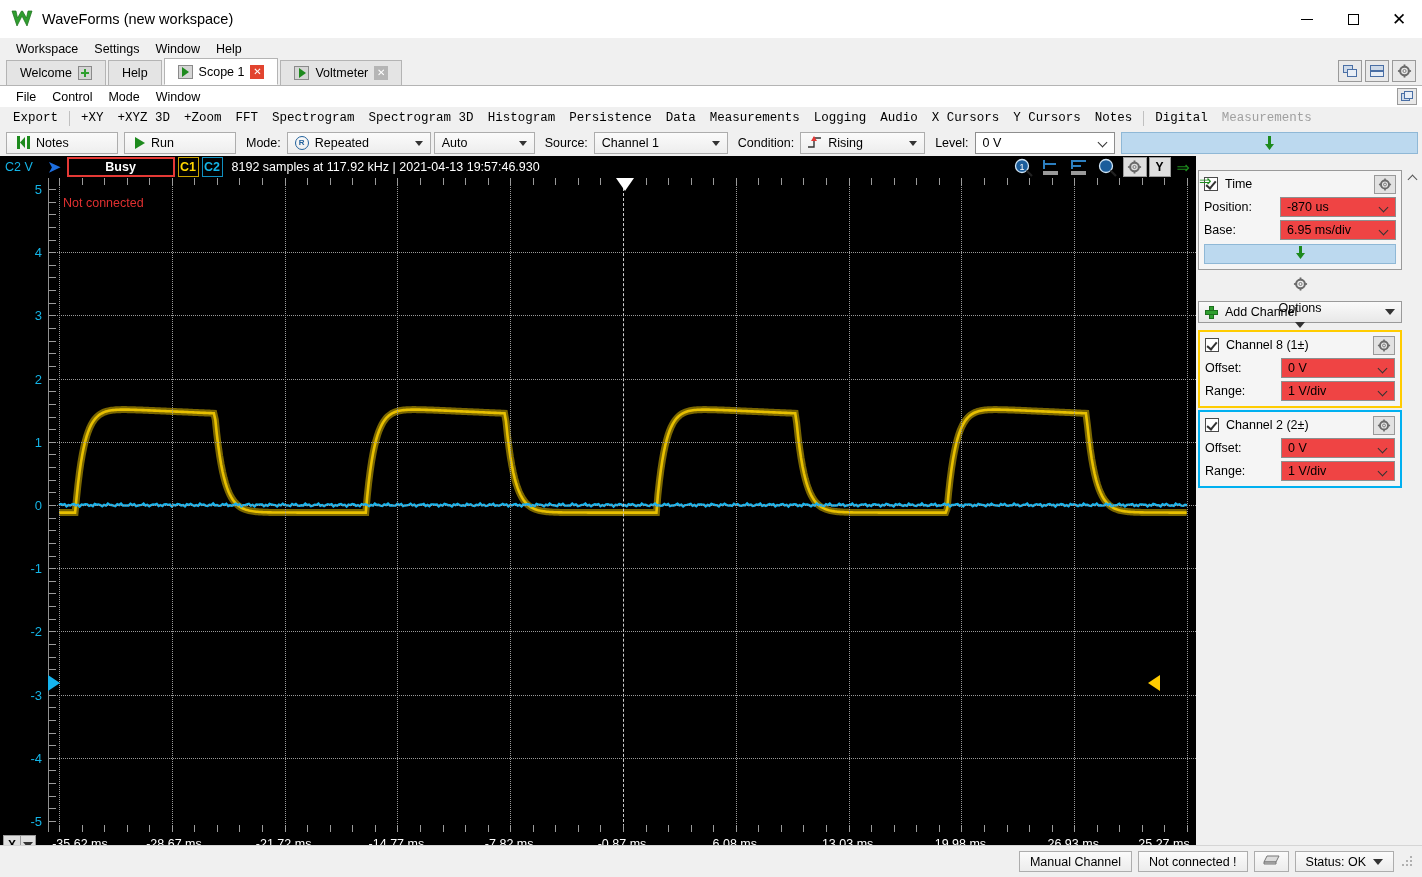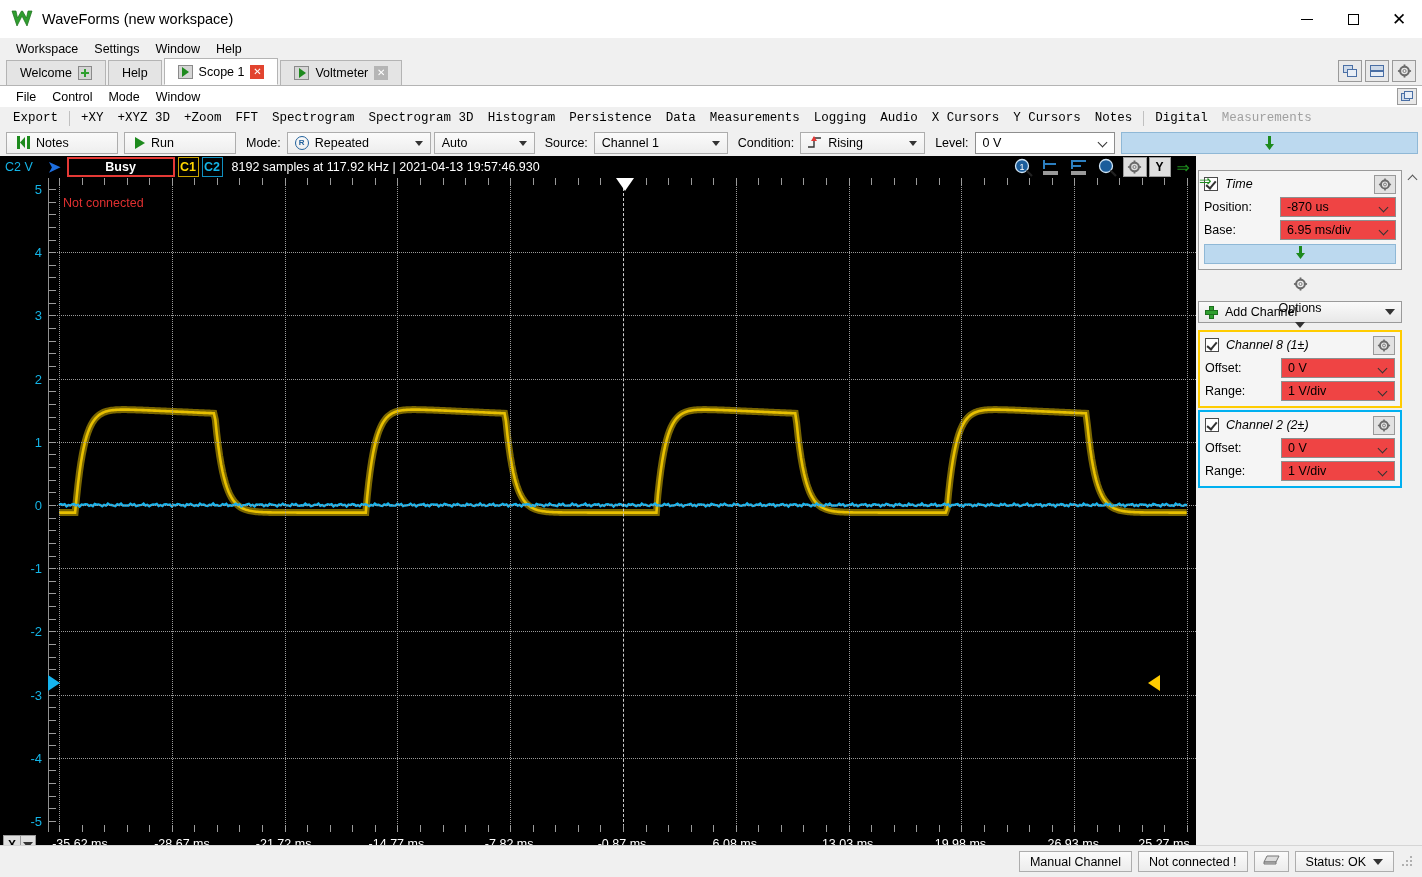--- a/index.html
+++ b/index.html
@@ -133,21 +133,21 @@
   .sidebar { position: absolute; left: 1196px; top: 166px; width: 226px; height: 679px;
              background: #f0f0f0; }
   .sb-inner { position: absolute; left: 0; top: 0; width: 206px; height: 100%; padding: 4px 0 0 2px; }
   .panel { border: 1px solid #9a9a9a; background: #f5f5f5; margin-bottom: 7px; padding: 3px 5px 5px 5px; }
   .panel.ch1 { border: 2px solid #ffcc00; margin-bottom: 2px; }
   .panel.ch2 { border: 2px solid #00b0f0; }
   .p-head { display: flex; align-items: center; height: 20px; }
   .p-chk { width: 14px; height: 14px; border: 1px solid #4a4a4a; background: #fff; position: relative; margin-right: 7px; }
   .p-chk::after { content:""; position:absolute; left: 3px; top: 1px; width: 4px; height: 8px;
                   border-right: 2px solid #333; border-bottom: 2px solid #333; transform: rotate(40deg); }
-  .p-title { font-size: 12.5px; flex: 1; font-style: italic; }
+  .p-title { font-size: 12.5px; flex: 1; }
   .p-gear { width: 22px; height: 19px; background: #e2e2e2; border: 1px solid #9a9a9a;
             display:flex; align-items:center; justify-content:center; }
   .p-row { display: flex; align-items: center; height: 21px; margin-top: 2px; }
   .p-lbl { width: 76px; font-size: 12.5px; }
   .p-combo { flex: 1; height: 20px; border: 1px solid #8e8e8e; background: #ef4444; font-size: 12.5px;
              display:flex; align-items:center; padding-left: 6px; position: relative; }
   .sb-blue { height: 20px; background: #bcd9ef; border: 1px solid #8fb8d6; margin-top: 4px;
              display:flex; align-items:center; justify-content:center; }
   .sb-line { display: flex; align-items: center; height: 24px; gap: 7px; padding: 0 2px; flex-direction: column; }
   .sb-line .sb-label { font-size: 12.5px; flex: 1; }
@@ -597,21 +597,21 @@
   </div>
 
   <div class="xaxis" style="width:1196px" id="xaxis">
     <div class="xbtn">
       <div class="x1">X</div>
       <div class="x2">
           <span class="tri-down"></span>
         </div>
     </div>
   <div class="xlabel" style="left: 80px;">-35.62 ms</div>
-      <div class="xlabel" style="left: 182px; text-align: right;">-28.67 ms</div>
+      <div class="xlabel" style="left: 174px; text-align: right;">-28.67 ms</div>
       <div class="xlabel" style="left: 283.6px;">-21.72 ms</div>
       <div class="xlabel" style="left: 396.4px;">-14.77 ms</div>
       <div class="xlabel" style="left: 509.2px;">-7.82 ms</div>
       <div class="xlabel" style="left: 622px;">-0.87 ms</div>
       <div class="xlabel" style="left: 734.8px;">6.08 ms</div>
       <div class="xlabel" style="left: 847.6px;">13.03 ms</div>
       <div class="xlabel" style="left: 960.4px;">19.98 ms</div>
       <div class="xlabel" style="left: 1073.2px;">26.93 ms</div>
       <div class="xlabel" style="left: 1164px;">25.27 ms</div>
     </div>

